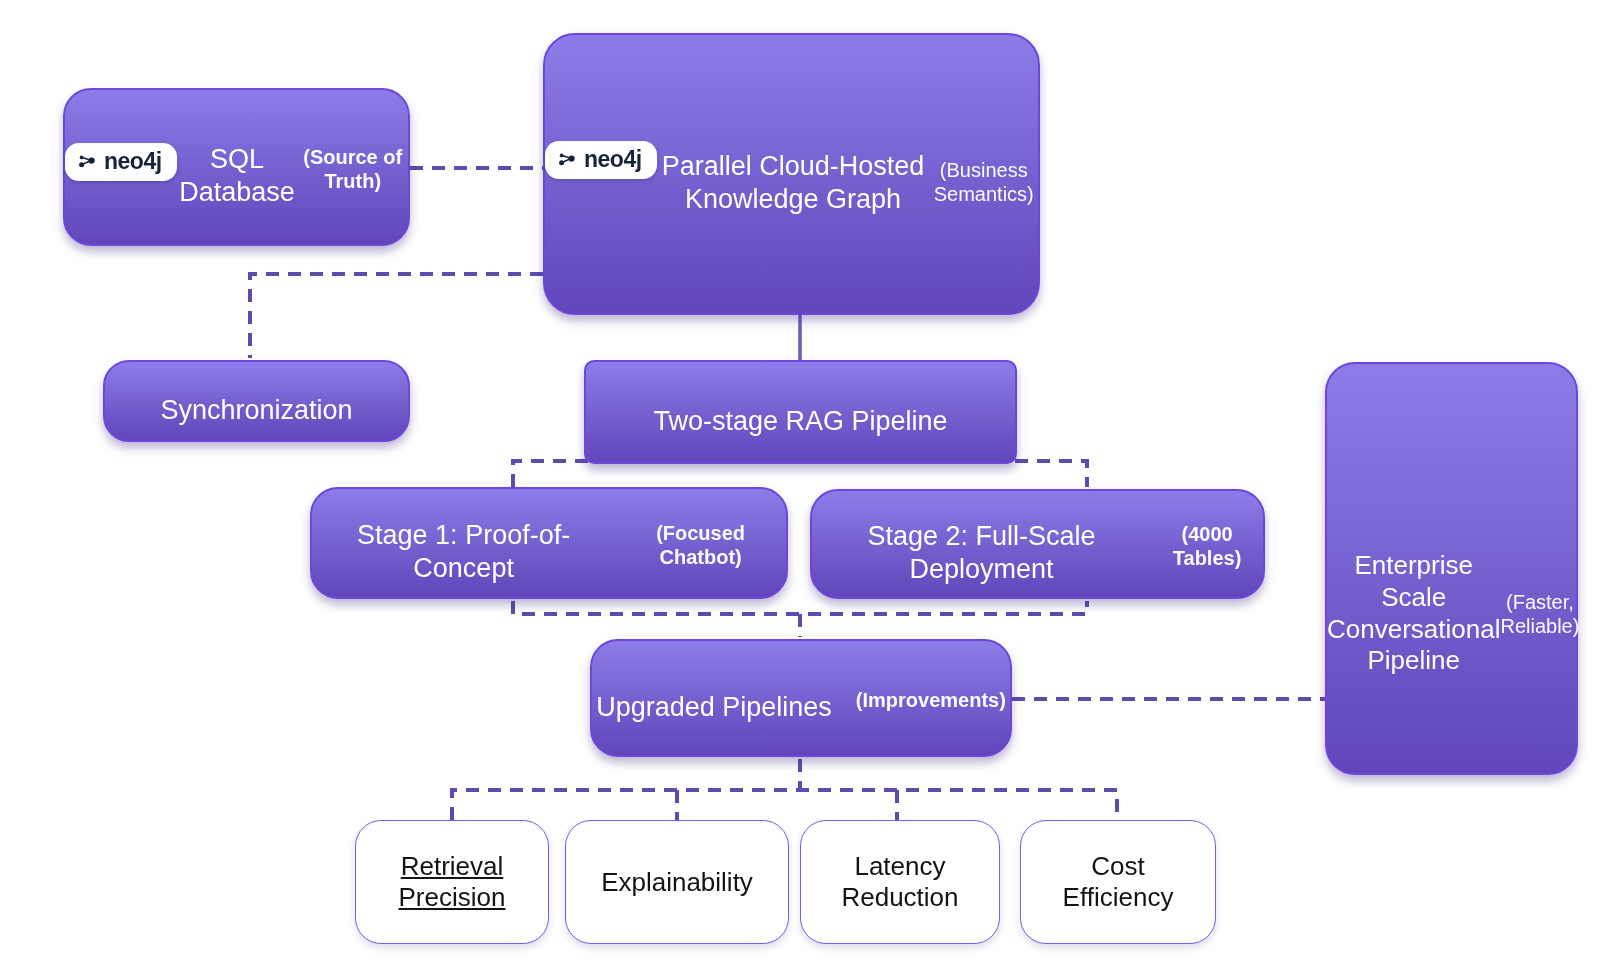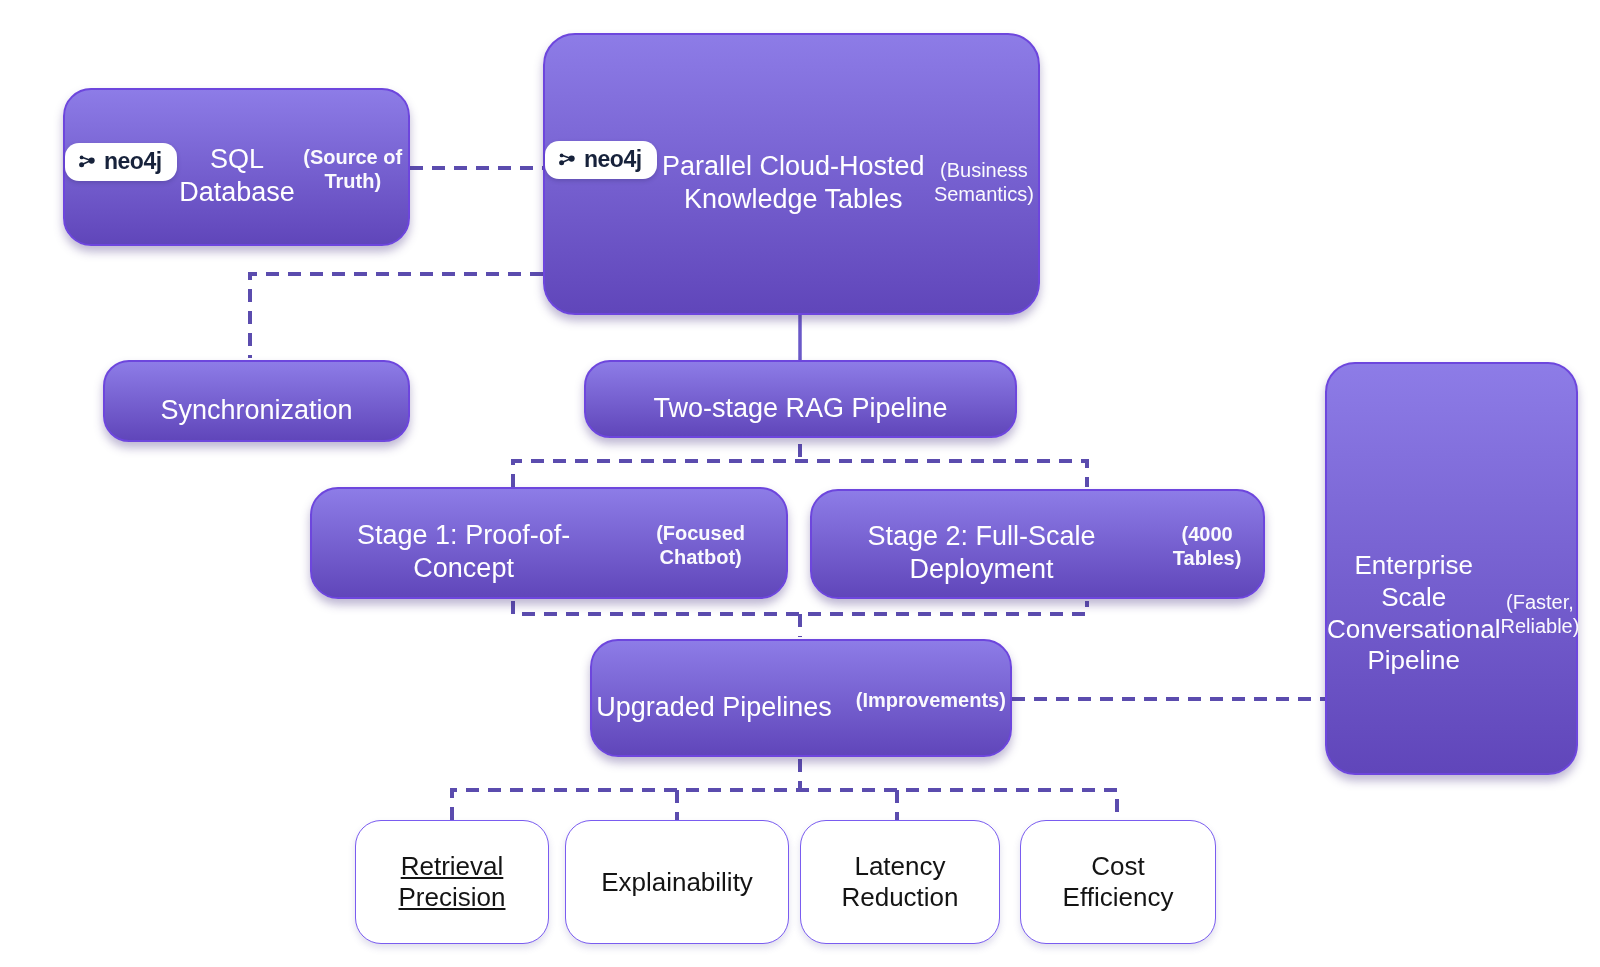--- a/index.html
+++ b/index.html
@@ -54,21 +54,21 @@
     box-shadow:0 4px 7px rgba(80,70,150,.18);
     color:var(--benefitText);
     font-size:26px;line-height:1.18;text-align:center;
     padding:10px 22px;
   }
 
   
   #node-sql      {left:63px;  top:88px;  width:347px; height:158px; border-radius:28px;}
   #node-kg       {left:543px; top:33px;  width:497px; height:282px; border-radius:32px;}
   #node-sync     {left:103px; top:360px; width:307px; height:82px;  border-radius:26px;}
-  #node-rag      {left:584px; top:360px; width:433px; height:78px;  border-radius:26px;}
+  #node-rag      {left:584px; top:360px; width:433px; height:104px;  border-radius:10px;}
   #node-stage1   {left:310px; top:487px; width:478px; height:112px; border-radius:28px;}
   #node-stage2   {left:810px; top:489px; width:455px; height:110px; border-radius:28px;}
   #node-upgraded {left:590px; top:639px; width:422px; height:118px; border-radius:28px;gap:24px;}
   #node-chatbot  {left:1325px;top:362px; width:253px; height:413px; border-radius:30px; justify-content:flex-start; padding-top:76px;}
 
   #node-sql .badge{margin-bottom:10px;}
   #node-kg .badge{margin-bottom:28px;}
   #node-kg .t1{max-width:440px;}
   #node-kg .t2{margin-top:16px;}
   #node-chatbot .t1{font-size:26px;max-width:212px;margin-top:14px;}
@@ -115,21 +115,21 @@
     <div class="badge">
       <svg width="22" height="22" viewBox="0 0 22 22">
         <line x1="5" y1="13.5" x2="14" y2="9.5" stroke="#17223b" stroke-width="1.6"></line>
         <line x1="5.5" y1="6.5" x2="14" y2="9.5" stroke="#17223b" stroke-width="1.6"></line>
         <circle cx="4.6" cy="6.4" r="1.9" fill="#17223b"></circle>
         <circle cx="4.6" cy="13.8" r="2.5" fill="#17223b"></circle>
         <circle cx="14.6" cy="9.6" r="3.1" fill="#17223b"></circle>
       </svg>
       <span class="word">neo4j</span>
     </div>
-    <div class="t1">Parallel Cloud-Hosted Knowledge Tables</div>
+    <div class="t1">Parallel Cloud-Hosted Knowledge Graph</div>
     <div class="t2">(Business Semantics)</div>
   </div>
 
   <div class="node" id="node-sync">
     <div class="t1">Synchronization</div>
   </div>
 
   <div class="node" id="node-rag">
     <div class="t1">Two-stage RAG Pipeline</div>
   </div>

